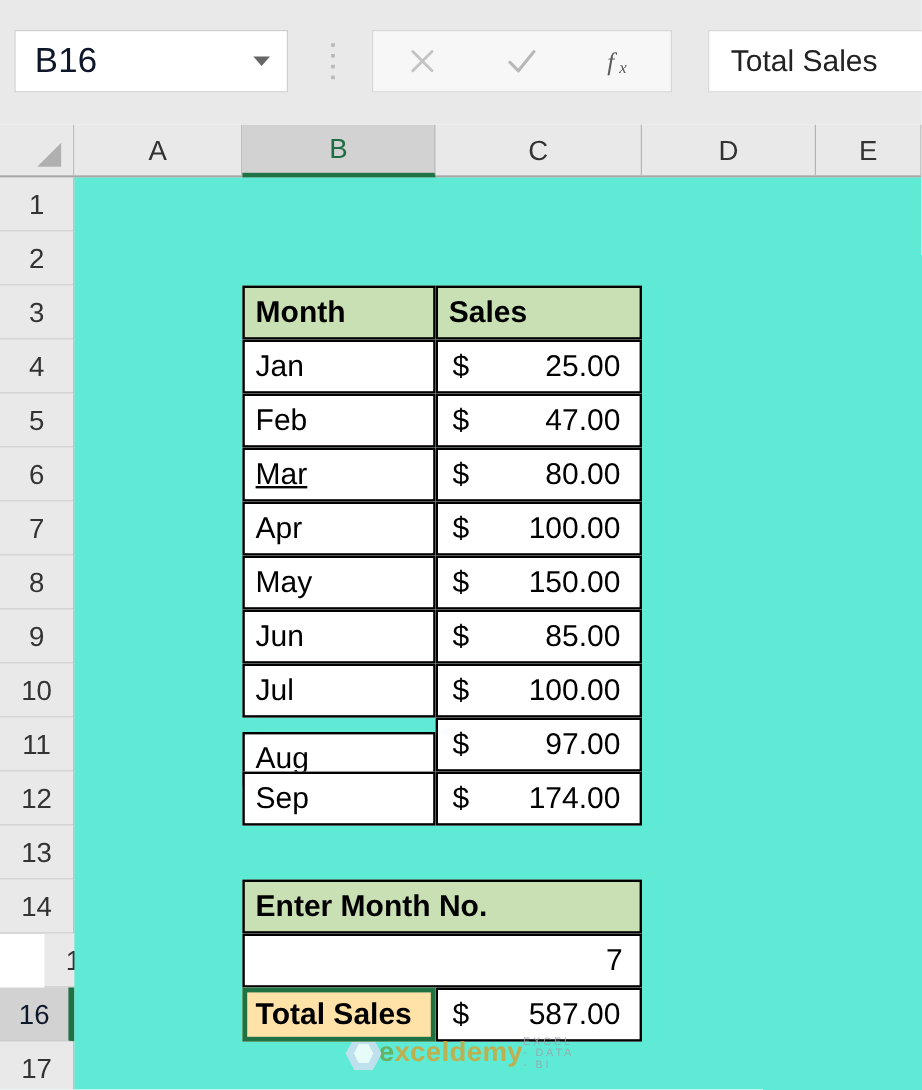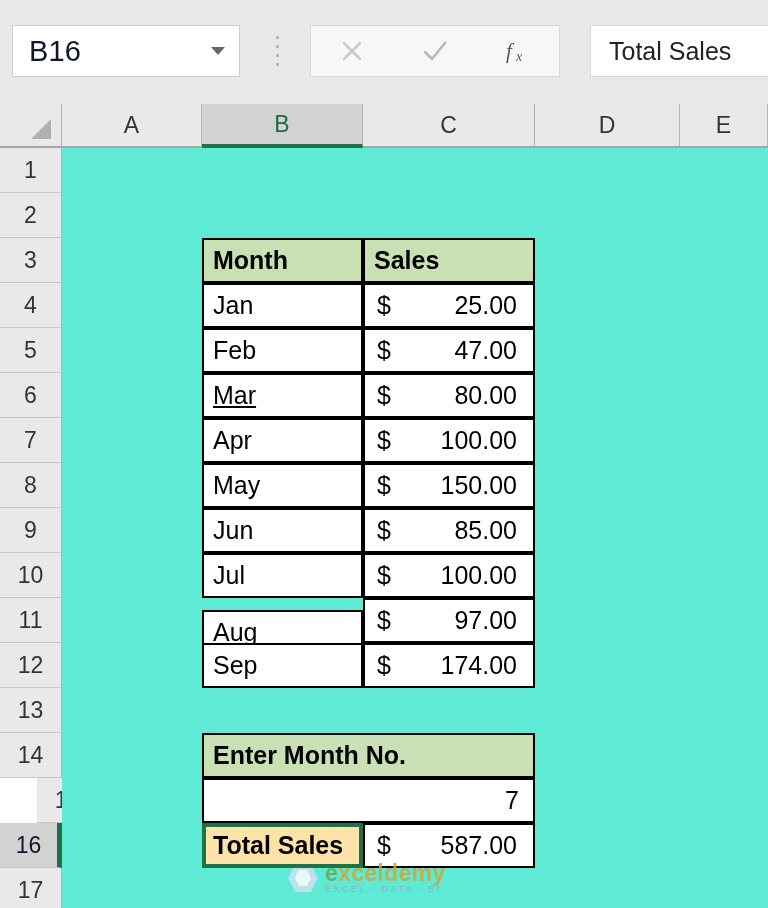--- a/index.html
+++ b/index.html
@@ -212,21 +212,21 @@
     width: 30px; height: 28px;
     background: #cfe0f2;
     clip-path: polygon(25% 0%, 75% 0%, 100% 50%, 75% 100%, 25% 100%, 0% 50%);
   }
   #wm-mark .hexb {
     position: absolute; left: 7px; top: 6px;
     width: 16px; height: 16px;
     background: #ffffff;
     clip-path: polygon(25% 0%, 75% 0%, 100% 50%, 75% 100%, 25% 100%, 0% 50%);
   }
-  #wm-texts { display: flex; flex-direction: column; line-height: 1.05; }
+  #wm-texts { display: flex; flex-direction: row; line-height: 1.05; }
   #wm-name { font-size: 23px; color: #cfa53a; font-weight: bold; letter-spacing: 0.3px; }
   #wm-name .g { color: #6aa84f; }
   #wm-sub { font-size: 9px; color: #9aa3ad; letter-spacing: 2.4px; }
 </style>
 </head>
 <body>
 
 <div id="formula-strip">
 
   <div id="name-box">

